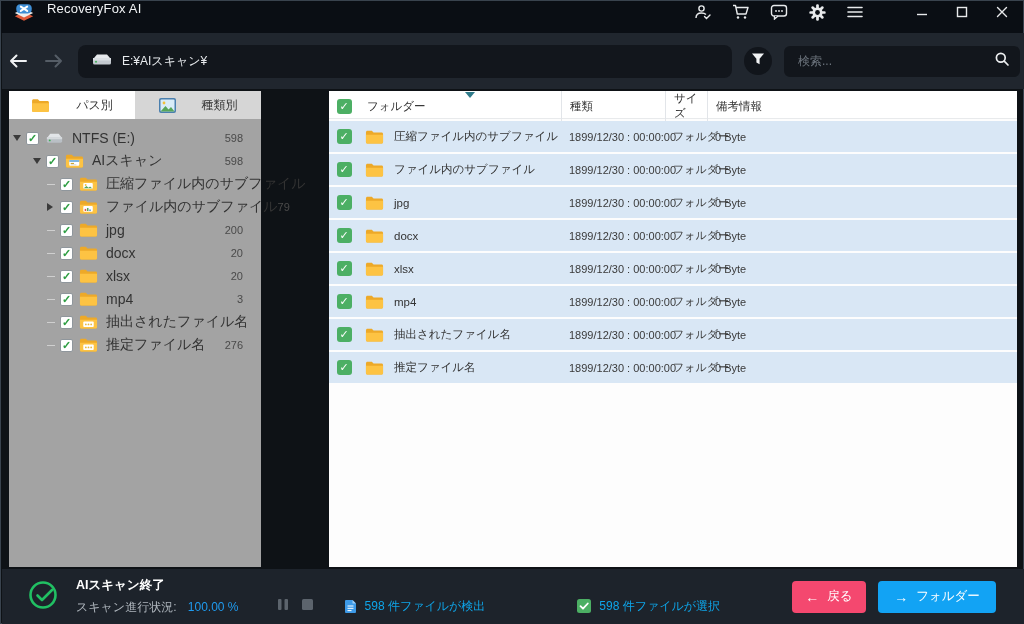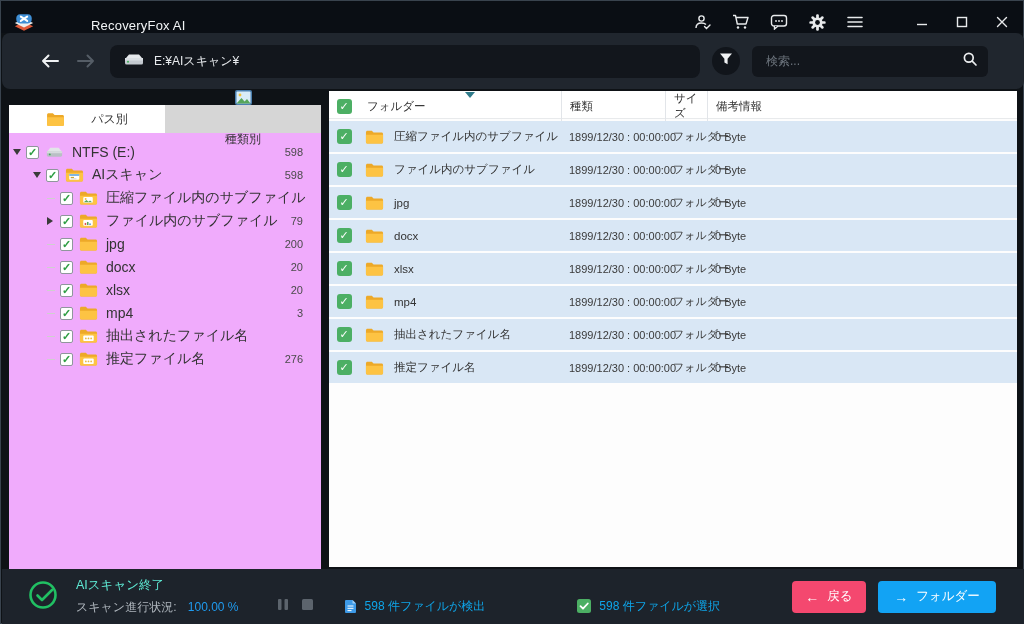--- a/index.html
+++ b/index.html
@@ -1,45 +1,45 @@
 <!DOCTYPE html>
 <html><head>
 <meta charset="utf-8">
 <style>
   * { margin:0; padding:0; box-sizing:border-box; }
   html,body { width:1024px; height:624px; background:#0e1216; font-family:"Liberation Sans", sans-serif; overflow:hidden; }
   .window { position:relative; width:1024px; height:624px; background:#0e1216; border:1px solid #39434e; }
 
   
-  .titlebar { position:absolute; left:0; top:0; width:100%; height:32px; background:#0a0e14; display:flex; align-items:flex-end; padding:0 10px 0 12px;gap:44px; }
+  .titlebar { position:absolute; left:0; top:0; width:100%; height:32px; background:#0a0e14; display:flex; align-items:flex-start; padding:0 10px 0 12px; }
   .logo { width:22px; height:22px; margin-right:12px; }
   .app-name { color:#f2f4f6; font-size:13px; letter-spacing:.2px; }
   .tb-right { margin-left:auto; display:flex; align-items:center; gap:18px; }
   .tb-btn { width:20px; height:20px; display:flex; align-items:center; justify-content:center; cursor:pointer; }
   .tb-btn svg { display:block; }
   .tb-sep { width:10px; }
   .wc { width:22px; height:22px; display:flex; align-items:center; justify-content:center; color:#e8eaec; font-size:13px; cursor:pointer; }
 
   
-  .toolbar { position:absolute; left:1px; top:32px; width:1022px; height:56px; background:#20262e; display:flex; align-items:center; padding:0 36px;border-radius:8px; }
+  .toolbar { position:absolute; left:1px; top:32px; width:1022px; height:56px; background:#20262e; display:flex; align-items:center; padding:0 4px; }
   .nav-btn { width:24px; height:24px; display:flex; align-items:center; justify-content:center; cursor:pointer; margin-right:12px; }
   .path-field { flex:1; height:33px; background:#12161c; border-radius:8px; display:flex; align-items:center; padding:0 14px; margin-right:12px; cursor:text; }
   .path-field .drive-ic { margin-right:10px; }
   .path-text { color:#e8ebee; font-size:12px; }
   .filter-btn { width:28px; height:28px; border-radius:50%; background:#11151b; display:flex; align-items:center; justify-content:center; margin-right:12px; cursor:pointer; }
   .search-field { width:236px; height:31px; background:#12161c; border-radius:6px; display:flex; align-items:center; padding:0 10px 0 14px; }
   .search-field input { flex:1; background:transparent; border:none; outline:none; color:#cfd4d9; font-size:12px; font-family:"Liberation Sans", sans-serif; }
   .search-field input::placeholder { color:#6d757e; }
 
   
-  .sidebar { position:absolute; left:8px; top:104px; width:312px; height:476px; background:#f0abfc; }
+  .sidebar { position:absolute; left:8px; top:90px; width:252px; height:476px; background:#a3a3a3; }
   .tabs { display:flex; height:28px; }
   .tab { flex:1; display:flex; align-items:center; justify-content:center; gap:26px; font-size:12px; color:#333; cursor:pointer; }
   .tab.active { background:#ffffff; }
-  .tab.inactive { background:#d6d6d6;flex-direction:column; }
+  .tab.inactive { background:#d6d6d6; }
   .tab svg { display:block; }
   .tree { padding-top:8px; }
   .tree-row { display:flex; align-items:center; height:22px; margin-bottom:1px; cursor:pointer; }
   .indent { flex:none; }
   .arr-slot { flex:none; width:13px; display:flex; align-items:center; justify-content:flex-start; }
   .arr-down { width:0; height:0; border-left:4px solid transparent; border-right:4px solid transparent; border-top:6px solid #3a3a3a; }
   .arr-right { width:0; height:0; border-top:4px solid transparent; border-bottom:4px solid transparent; border-left:6px solid #3a3a3a; }
   .tick { width:8px; border-top:1px solid #cfcfcf; }
   .cb-tree { flex:none; width:13px; height:13px; background:#fff; border:1px solid #8f969c; border-radius:2px; margin-right:6px; display:flex; align-items:center; justify-content:center; color:#2f9e44; font-size:11px; font-weight:bold; line-height:1; cursor:pointer; }
   .tree-ic { flex:none; width:19px; height:16px; margin-right:8px; }
@@ -58,21 +58,21 @@
   .trow { display:grid; grid-template-columns:30px 202px 104px 42px 62px 1fr; height:31px; margin-bottom:2px; background:#d9e7f5; align-items:center; cursor:pointer; }
   .td-check { display:flex; align-items:center; justify-content:center; }
   .td-name { display:flex; align-items:center; gap:10px; padding-left:6px; font-size:11.5px; color:#333; overflow:hidden; white-space:nowrap; }
   .td-name svg { flex:none; display:block; width:19px; height:16px; }
   .td { font-size:11px; color:#3a3a3a; padding-left:8px; white-space:nowrap; }
 
   
   .statusbar { position:absolute; left:1px; top:568px; width:1022px; height:55px; background:#1d232b; display:flex; align-items:center; padding:0 28px 0 26px; }
   .sb-circle { flex:none; margin-right:16px; }
   .sb-textblock { display:flex; flex-direction:column; gap:5px; }
-  .sb-title { color:#5eead4; font-size:12.5px; font-weight:normal; }
+  .sb-title { color:#ffffff; font-size:12.5px; font-weight:bold; }
   .sb-line2 { font-size:12px; color:#aeb5bc; }
   .sb-line2 .pv { color:#1f9bef; margin-left:8px; }
   .sb-low { display:flex; align-items:center; margin-top:19px; }
   .sb-controls { gap:12px; margin-left:38px; }
   .sb-group { gap:8px; }
   .sb-group span { color:#0ea5e9; font-size:12px; white-space:nowrap; }
   .g-detected { margin-left:30px; }
   .g-selected { margin-left:92px; }
   .sb-buttons { margin-left:auto; display:flex; align-items:center; gap:12px; }
   .btn { height:32px; border:none; border-radius:4px; color:#fff; font-size:12.5px; font-family:"Liberation Sans", sans-serif; display:flex; align-items:center; justify-content:center; gap:8px; cursor:pointer; }

